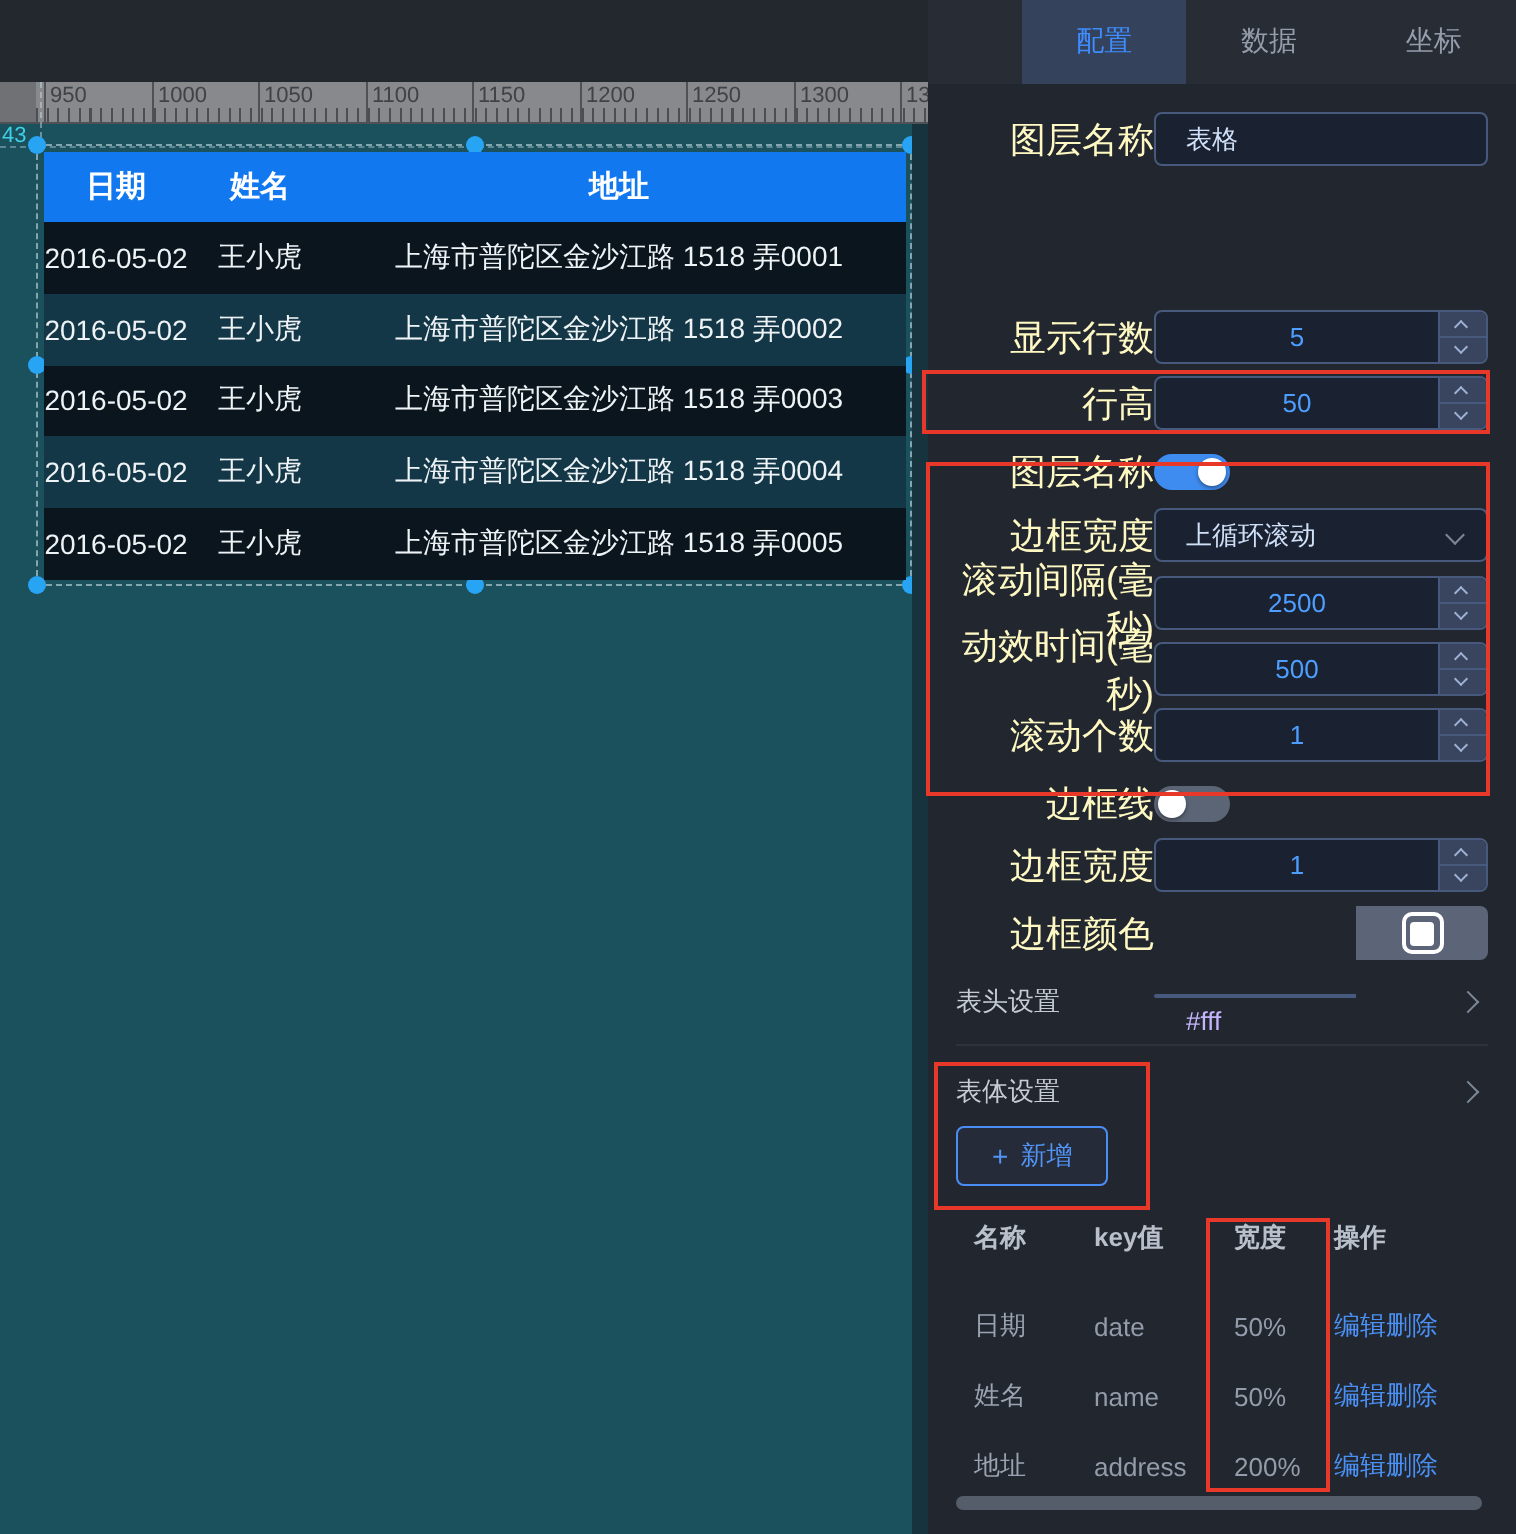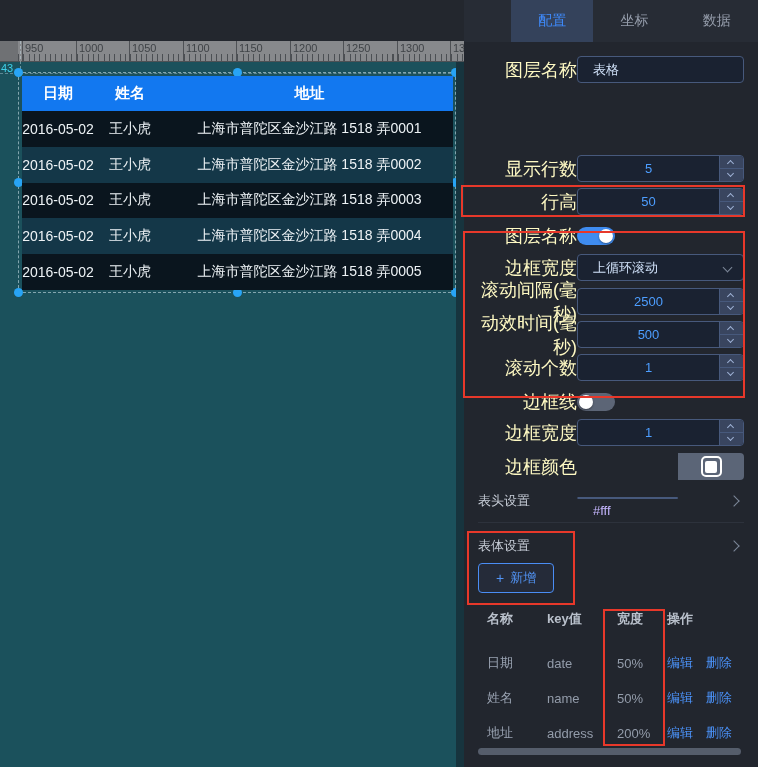--- a/index.html
+++ b/index.html
@@ -97,21 +97,21 @@
   .add-btn { position:absolute; left:14px; top:563px; height:30px; padding:0 17px;
              background:rgba(80,140,245,.06); border:1px solid #4a8df5; border-radius:4px;
              color:#5294f5; font-size:13px; display:inline-flex; align-items:center; gap:6px; cursor:pointer; }
   .add-plus { font-size:14px; line-height:1; }
 
   .mini-grid { position:absolute; left:23px; right:10px; display:grid;
                grid-template-columns:60px 70px 50px 1fr; align-items:center; }
   .mini-head { font-size:13px; color:#b9c0cb; font-weight:bold; }
   .mini-cell { font-size:13px; color:#939caa; }
   .mini-name { color:#9aa3b2; }
-  .mini-actions { display:flex; gap:13px; }
+  .mini-actions { display:flex; }
   .mini-link { font-size:13px; color:#4a90f5; cursor:pointer; }
 
   .hscrollbar { position:absolute; left:14px; top:748px; width:263px; height:7px;
                 border-radius:4px; background:#555d6b; cursor:pointer; }
 
   
   .anno { position:absolute; border:2px solid #e8382a; pointer-events:none; z-index:50; }
 </style>
 </head>
 <body>
@@ -193,22 +193,22 @@
         </div>
       </div>
     </div>
     <div class="stage-strip"></div>
   </div>
 
   <div class="panel">
 
     <div class="tabs">
       <div class="tab active">配置</div>
+      <div class="tab">数据</div>
       <div class="tab">坐标</div>
-      <div class="tab">数据</div>
     </div>
 
     <div class="frow" style="top:56px">
       <div class="flabel">图层名称</div>
       <div class="ctrl">
           <div class="tinput">表格</div>
         </div>
     </div>
 
 

